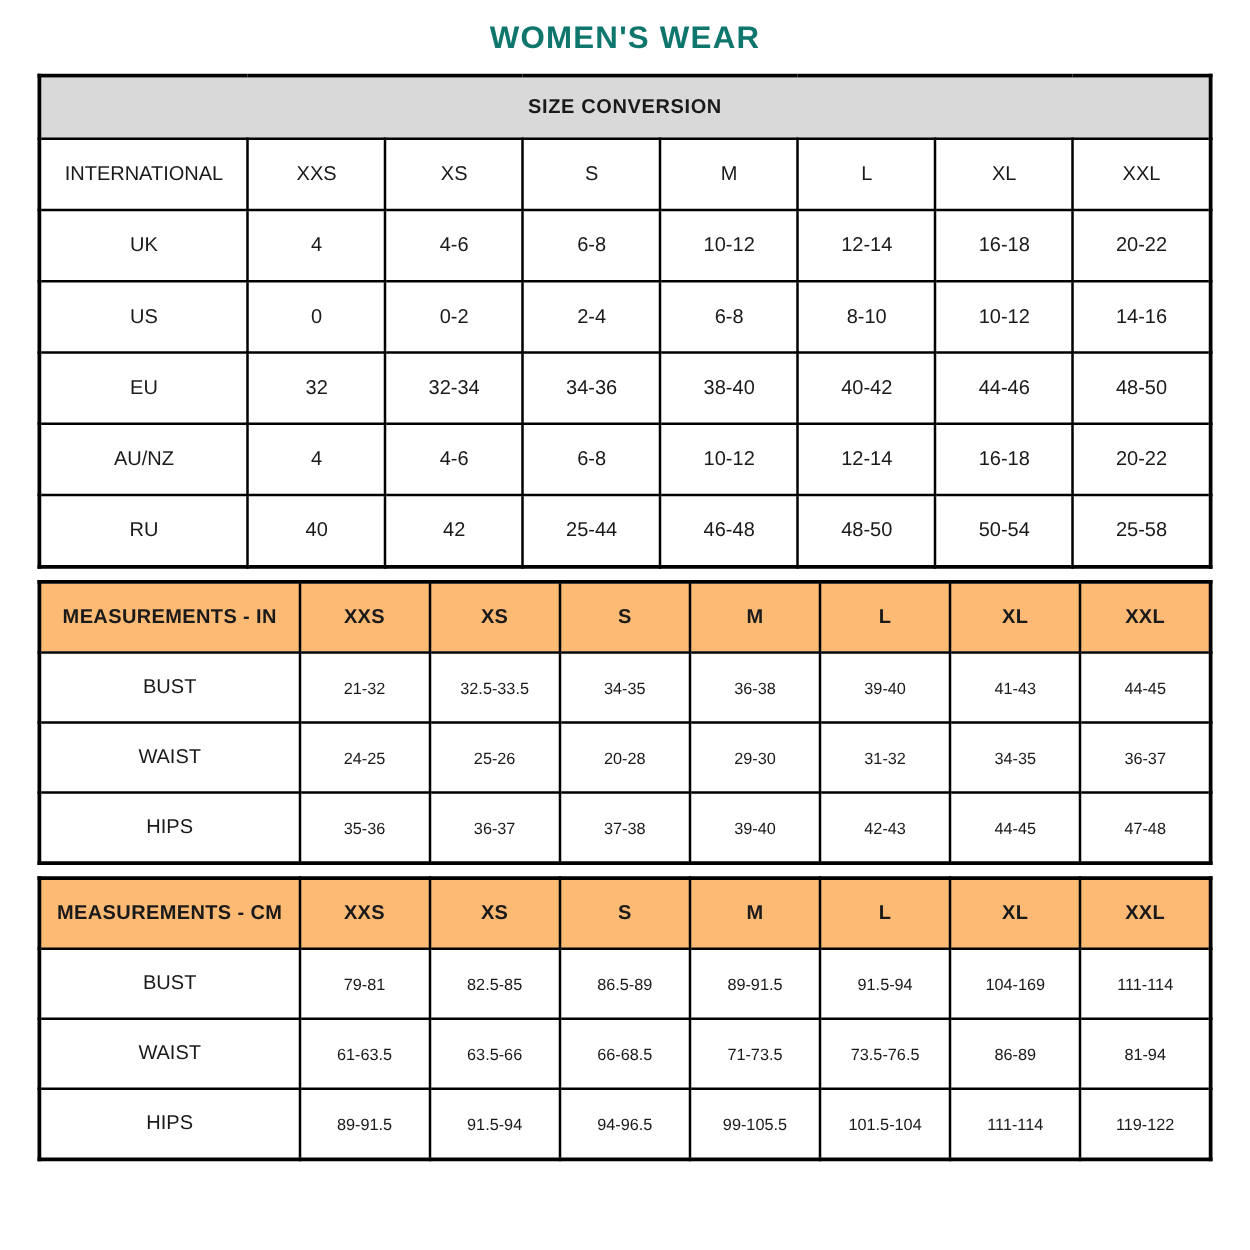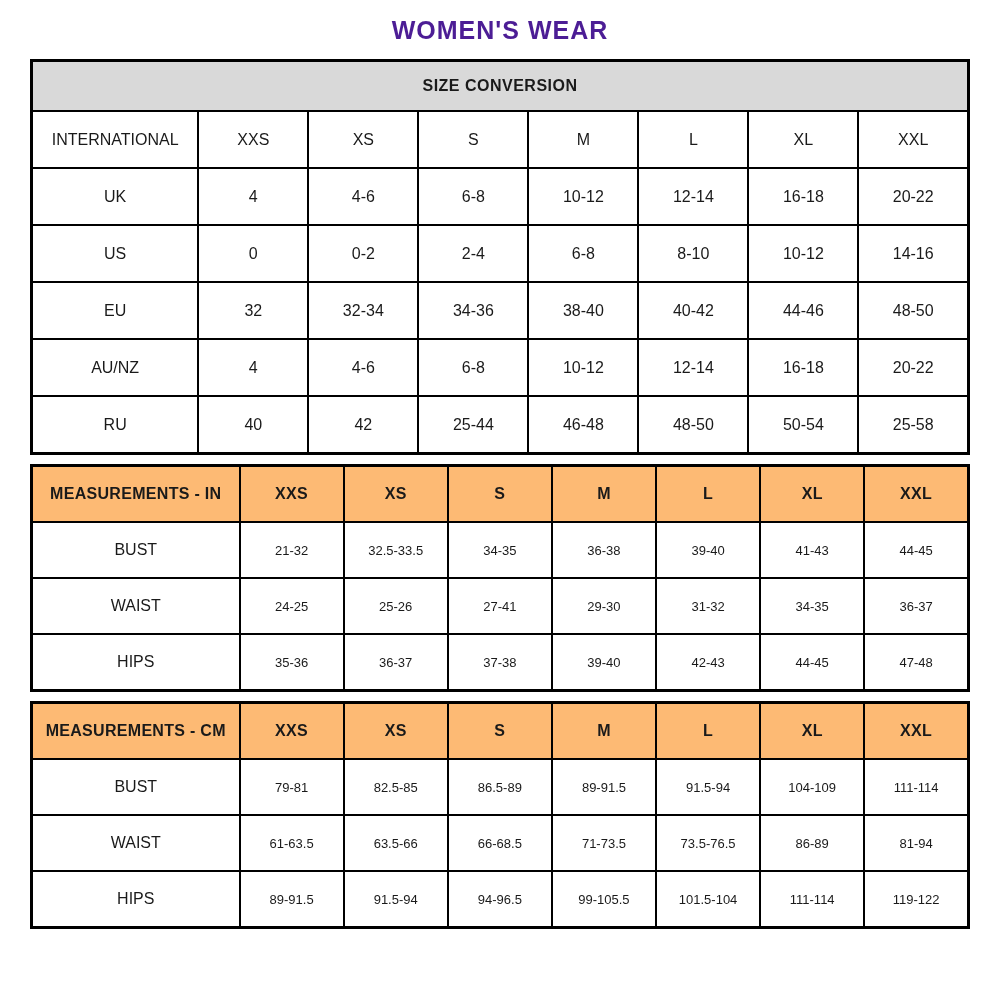--- a/index.html
+++ b/index.html
@@ -16,21 +16,21 @@
     padding: 12px 30px 0 30px;
     background: #ffffff;
     overflow: hidden;
   }
   .page-title {
     text-align: center;
     font-size: 25px;
     font-weight: 700;
     letter-spacing: 1px;
     margin: 4px 0 14px 0;
-    color: #4c1d95;
+    color: #0f766e;
   }
   table {
     width: 100%;
     border-collapse: collapse;
     table-layout: fixed;
     margin-bottom: 9px;
     padding-left: 24px;
   }
   table { border: 3px solid #000; }
   td {
@@ -174,21 +174,21 @@
           <td>34-35</td>
           <td>36-38</td>
           <td>39-40</td>
           <td>41-43</td>
           <td>44-45</td>
         </tr>
         <tr>
           <td class="row-label">WAIST</td>
           <td>24-25</td>
           <td>25-26</td>
-          <td>27-41</td>
+          <td>20-28</td>
           <td>29-30</td>
           <td>31-32</td>
           <td>34-35</td>
           <td>36-37</td>
         </tr>
         <tr>
           <td class="row-label">HIPS</td>
           <td>35-36</td>
           <td>36-37</td>
           <td>37-38</td>
@@ -222,21 +222,21 @@
           <td>XL</td>
           <td>XXL</td>
         </tr>
         <tr>
           <td class="row-label">BUST</td>
           <td>79-81</td>
           <td>82.5-85</td>
           <td>86.5-89</td>
           <td>89-91.5</td>
           <td>91.5-94</td>
-          <td>104-109</td>
+          <td>104-169</td>
           <td>111-114</td>
         </tr>
         <tr>
           <td class="row-label">WAIST</td>
           <td>61-63.5</td>
           <td>63.5-66</td>
           <td>66-68.5</td>
           <td>71-73.5</td>
           <td>73.5-76.5</td>
           <td>86-89</td>

